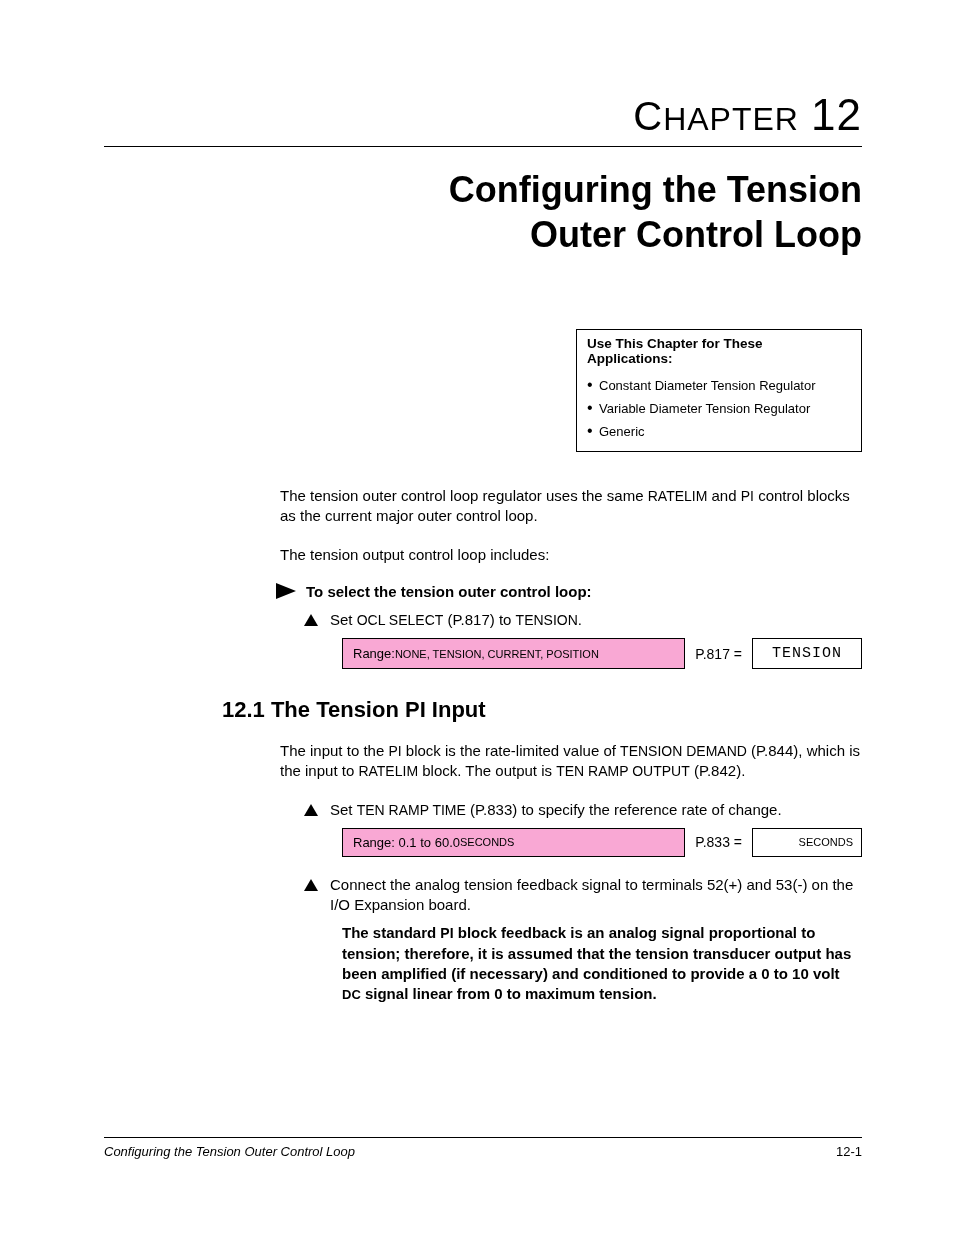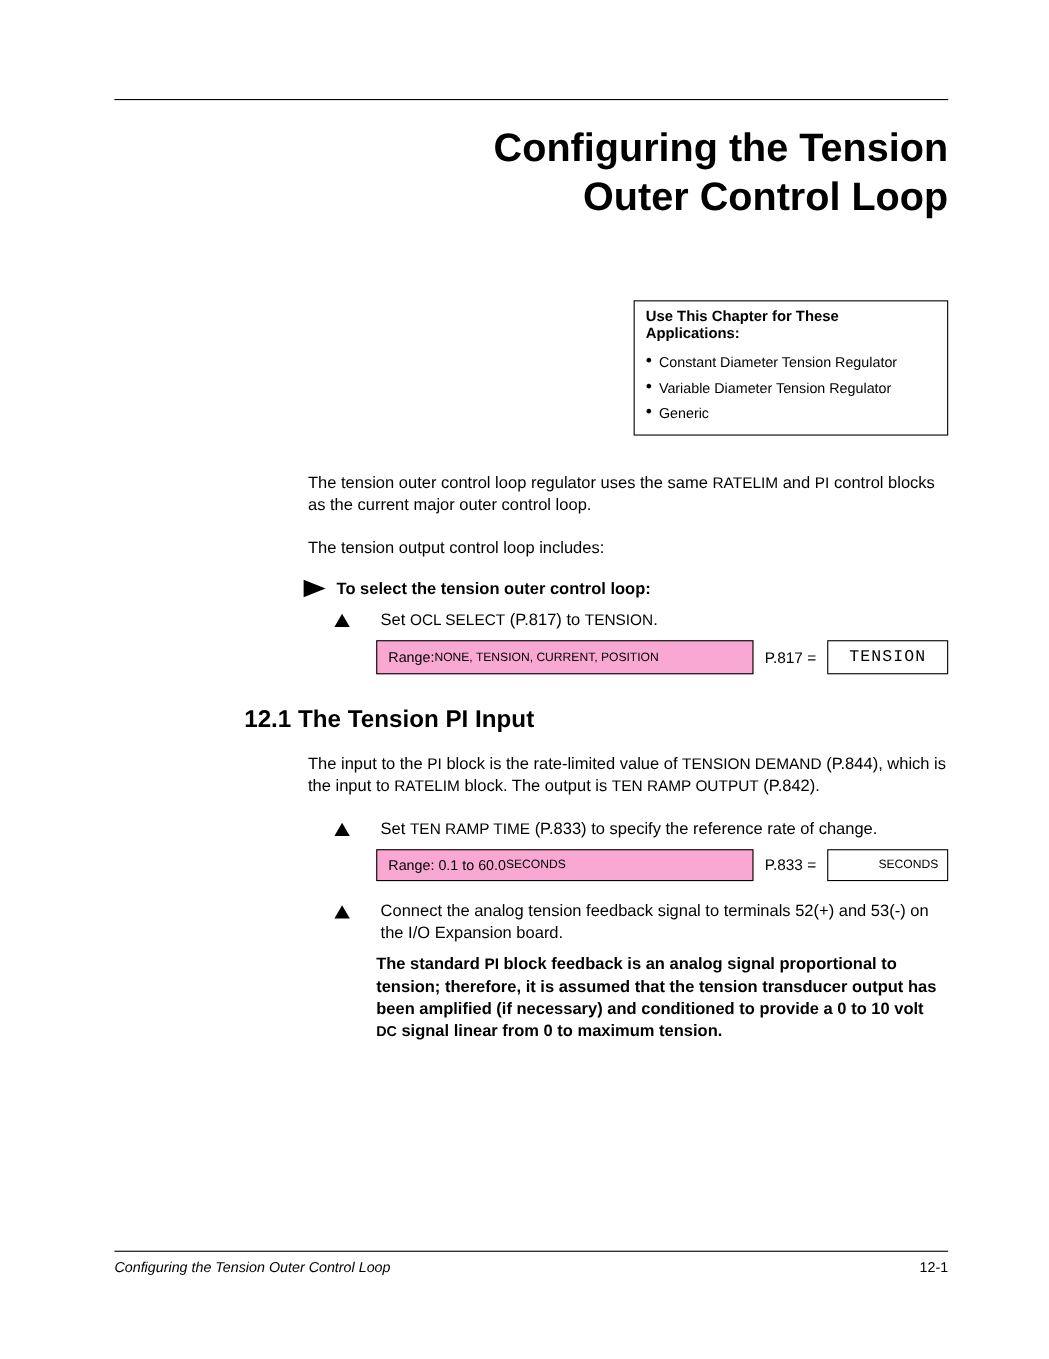--- a/index.html
+++ b/index.html
@@ -98,21 +98,21 @@
     border-bottom: 8px solid transparent;
     border-left: 20px solid #000;
     flex-shrink: 0;
   }
   .proc-head .txt {
     font-weight: bold;
     font-size: 15px;
   }
   .step {
     display: flex;
-    gap: 28px;
+    gap: 12px;
     margin-left: 200px;
     margin-bottom: 8px;
     font-size: 15px;
     line-height: 1.35;
   }
   .step .up {
     width: 0; height: 0;
     border-left: 7px solid transparent;
     border-right: 7px solid transparent;
     border-bottom: 12px solid #000;
@@ -177,20 +177,24 @@
     justify-content: space-between;
     font-size: 13px;
   }
   .footer .left { font-style: italic; }
 </style>
 </head>
 <body>
 
 <div class="page">
 
+  <div class="chapter-label">
+    <span>C</span><span style="font-size:32px">HAPTER</span>
+    <span class="num">12</span>
+  </div>
   <hr class="hr-top">
   <div class="chapter-title">
     <span>Configuring the Tension</span><br>
     <span>Outer Control Loop</span>
   </div>
 
   <div class="app-box-wrap">
     <div class="app-box">
       <div class="app-box-title">Use This Chapter for These Applications:</div>
       <ul>

